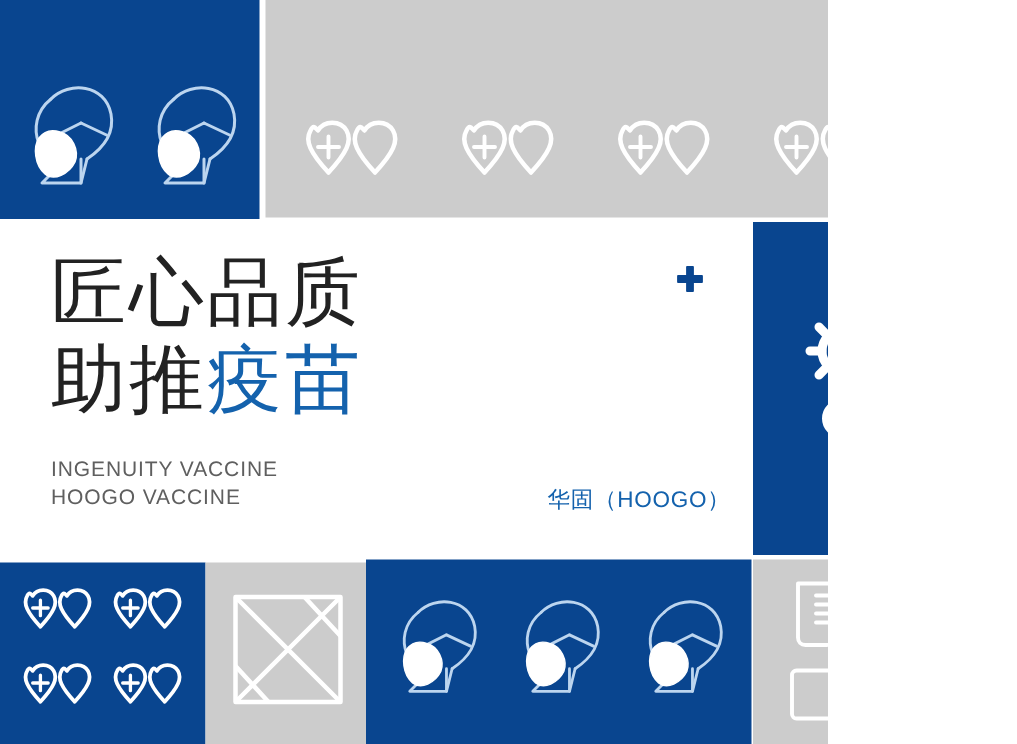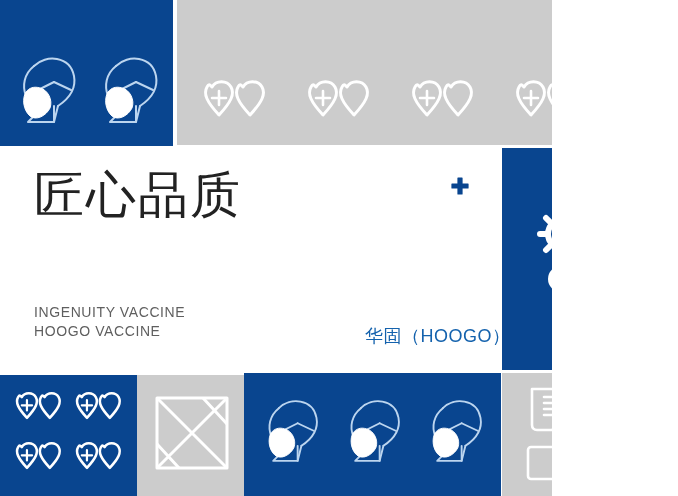--- a/index.html
+++ b/index.html
@@ -68,21 +68,21 @@
     font-size: 14px;
     line-height: 19px;
     letter-spacing: 0.6px;
     color: #5f5f5f;
     font-weight: 400;
   }
 
   #brand {
     position: absolute;
     left: 365px; top: 324px;
-    font-size: 18px;
+    font-size: 15px;
     letter-spacing: 0.5px;
     color: #1462ad;
     white-space: nowrap;
   }
 
   #plus-mark {
     position: absolute;
     left: 450px; top: 176px;
     width: 20px; height: 20px;
   }
@@ -217,20 +217,21 @@
         </g>
       </svg>
     </span>
   </div>
 
   <div class="block white" id="mid-white-block"></div>
   <div class="block blue" id="mid-blue-block"></div>
 
   <div id="headline-wrap">
     <div class="headline">匠心品质</div>
+    <div class="headline"><span>助推</span><span class="accent">疫苗</span></div>
   </div>
 
   <div id="subhead">
     <div>INGENUITY VACCINE</div>
     <div>HOOGO VACCINE</div>
   </div>
 
   <div id="brand">华固（HOOGO）</div>
 
   <div id="plus-mark">

